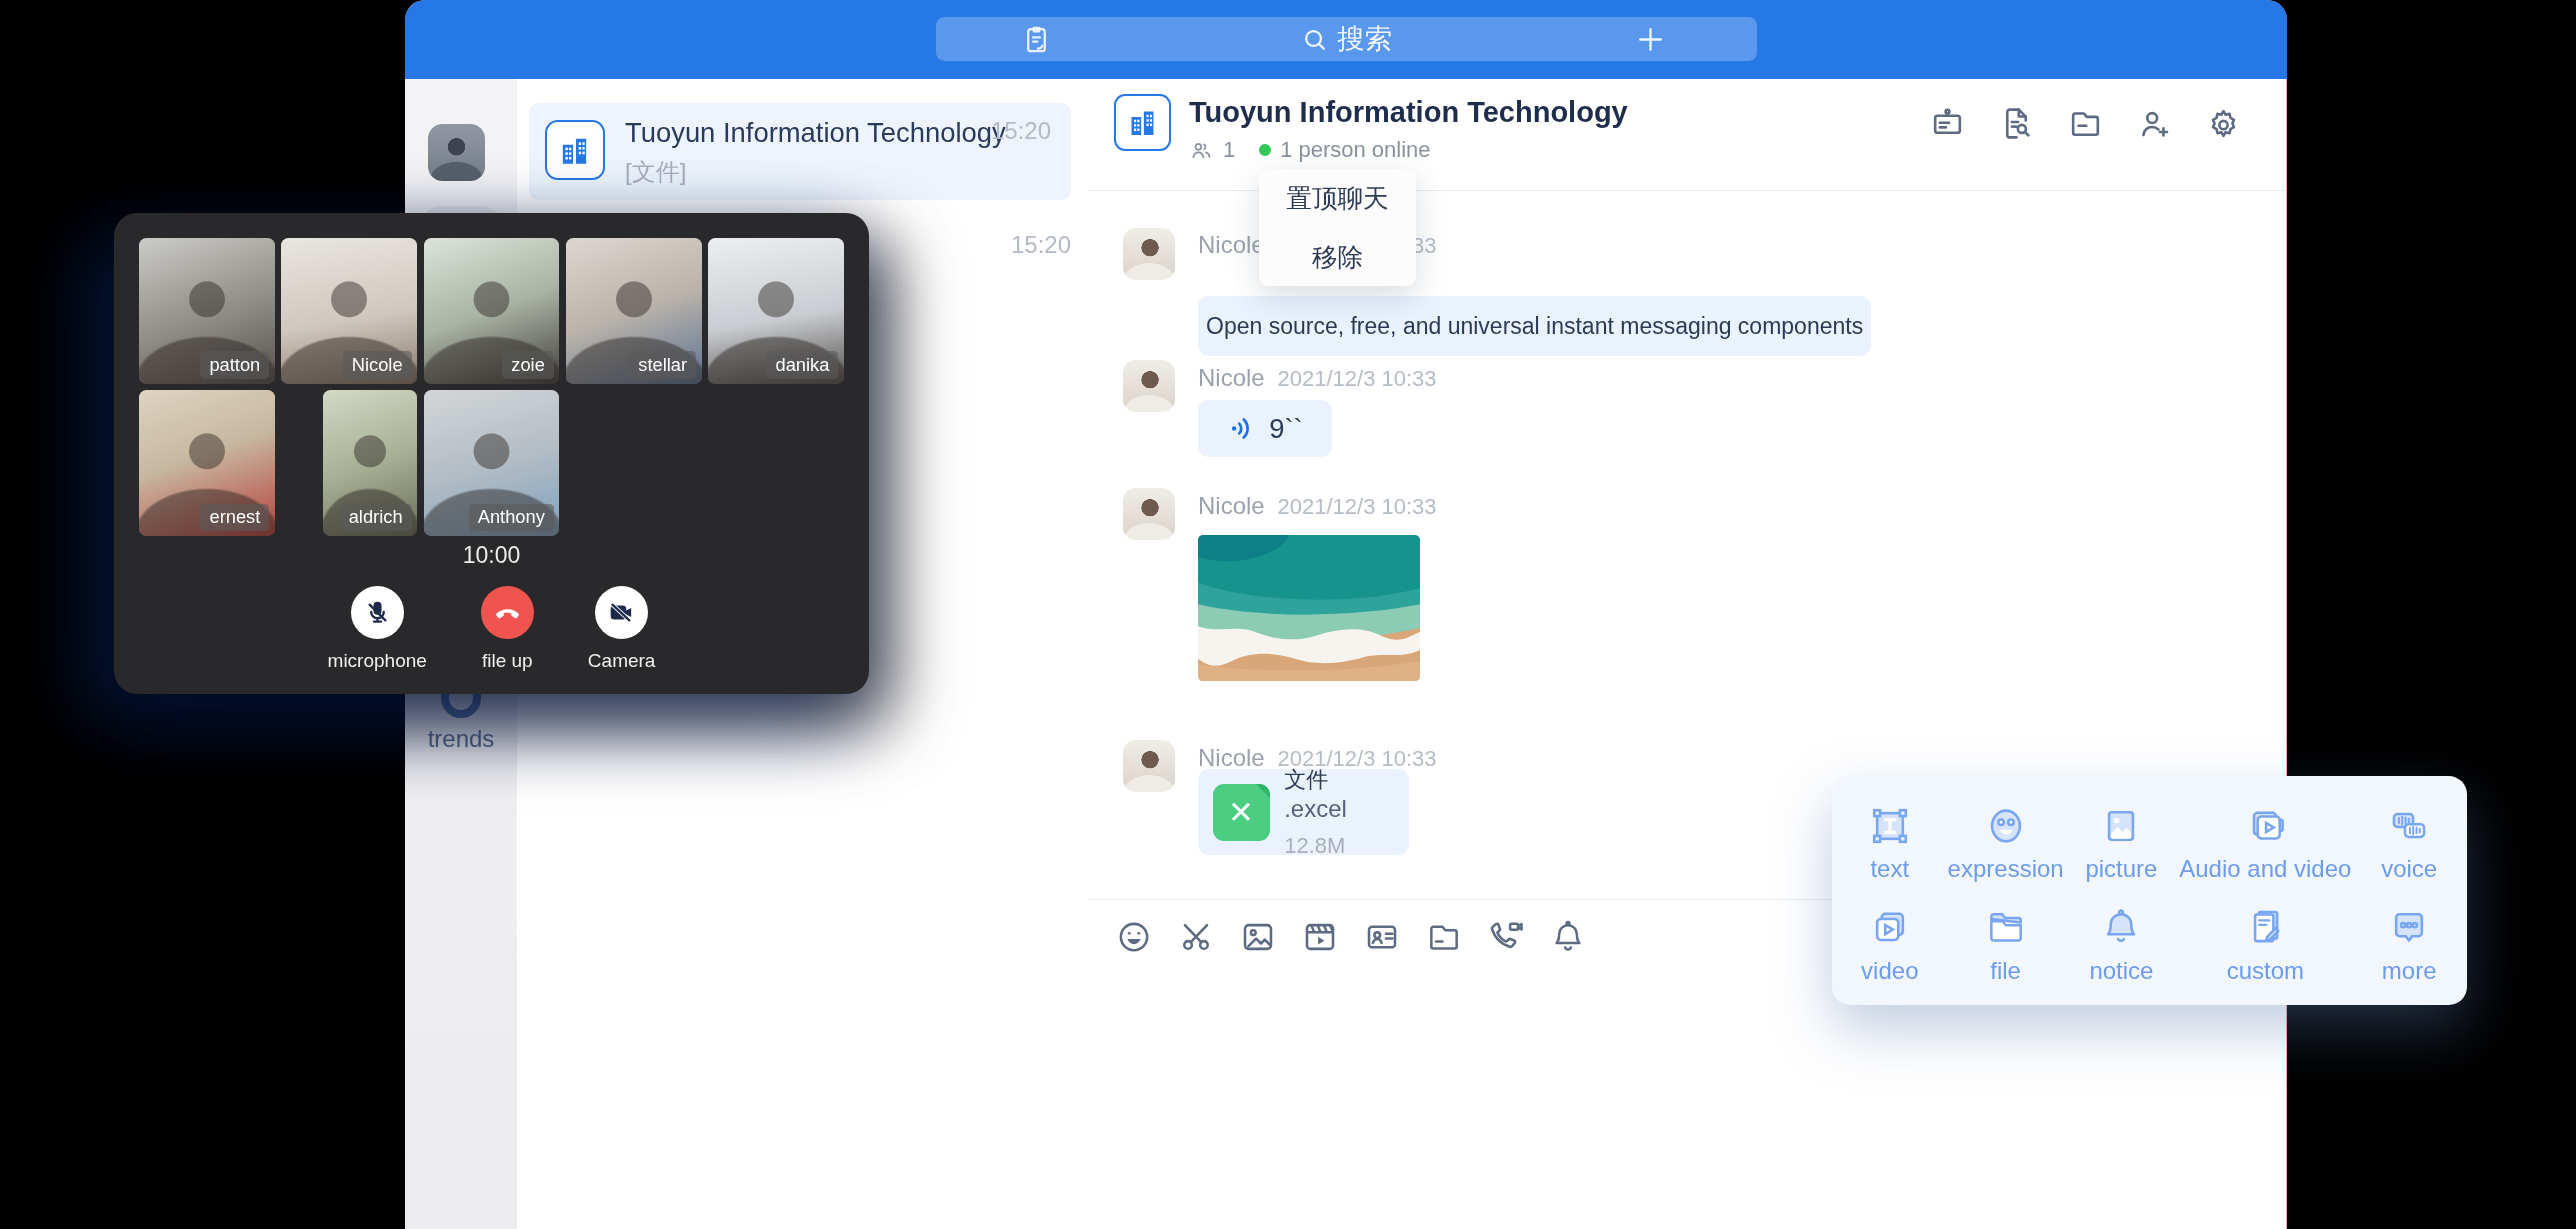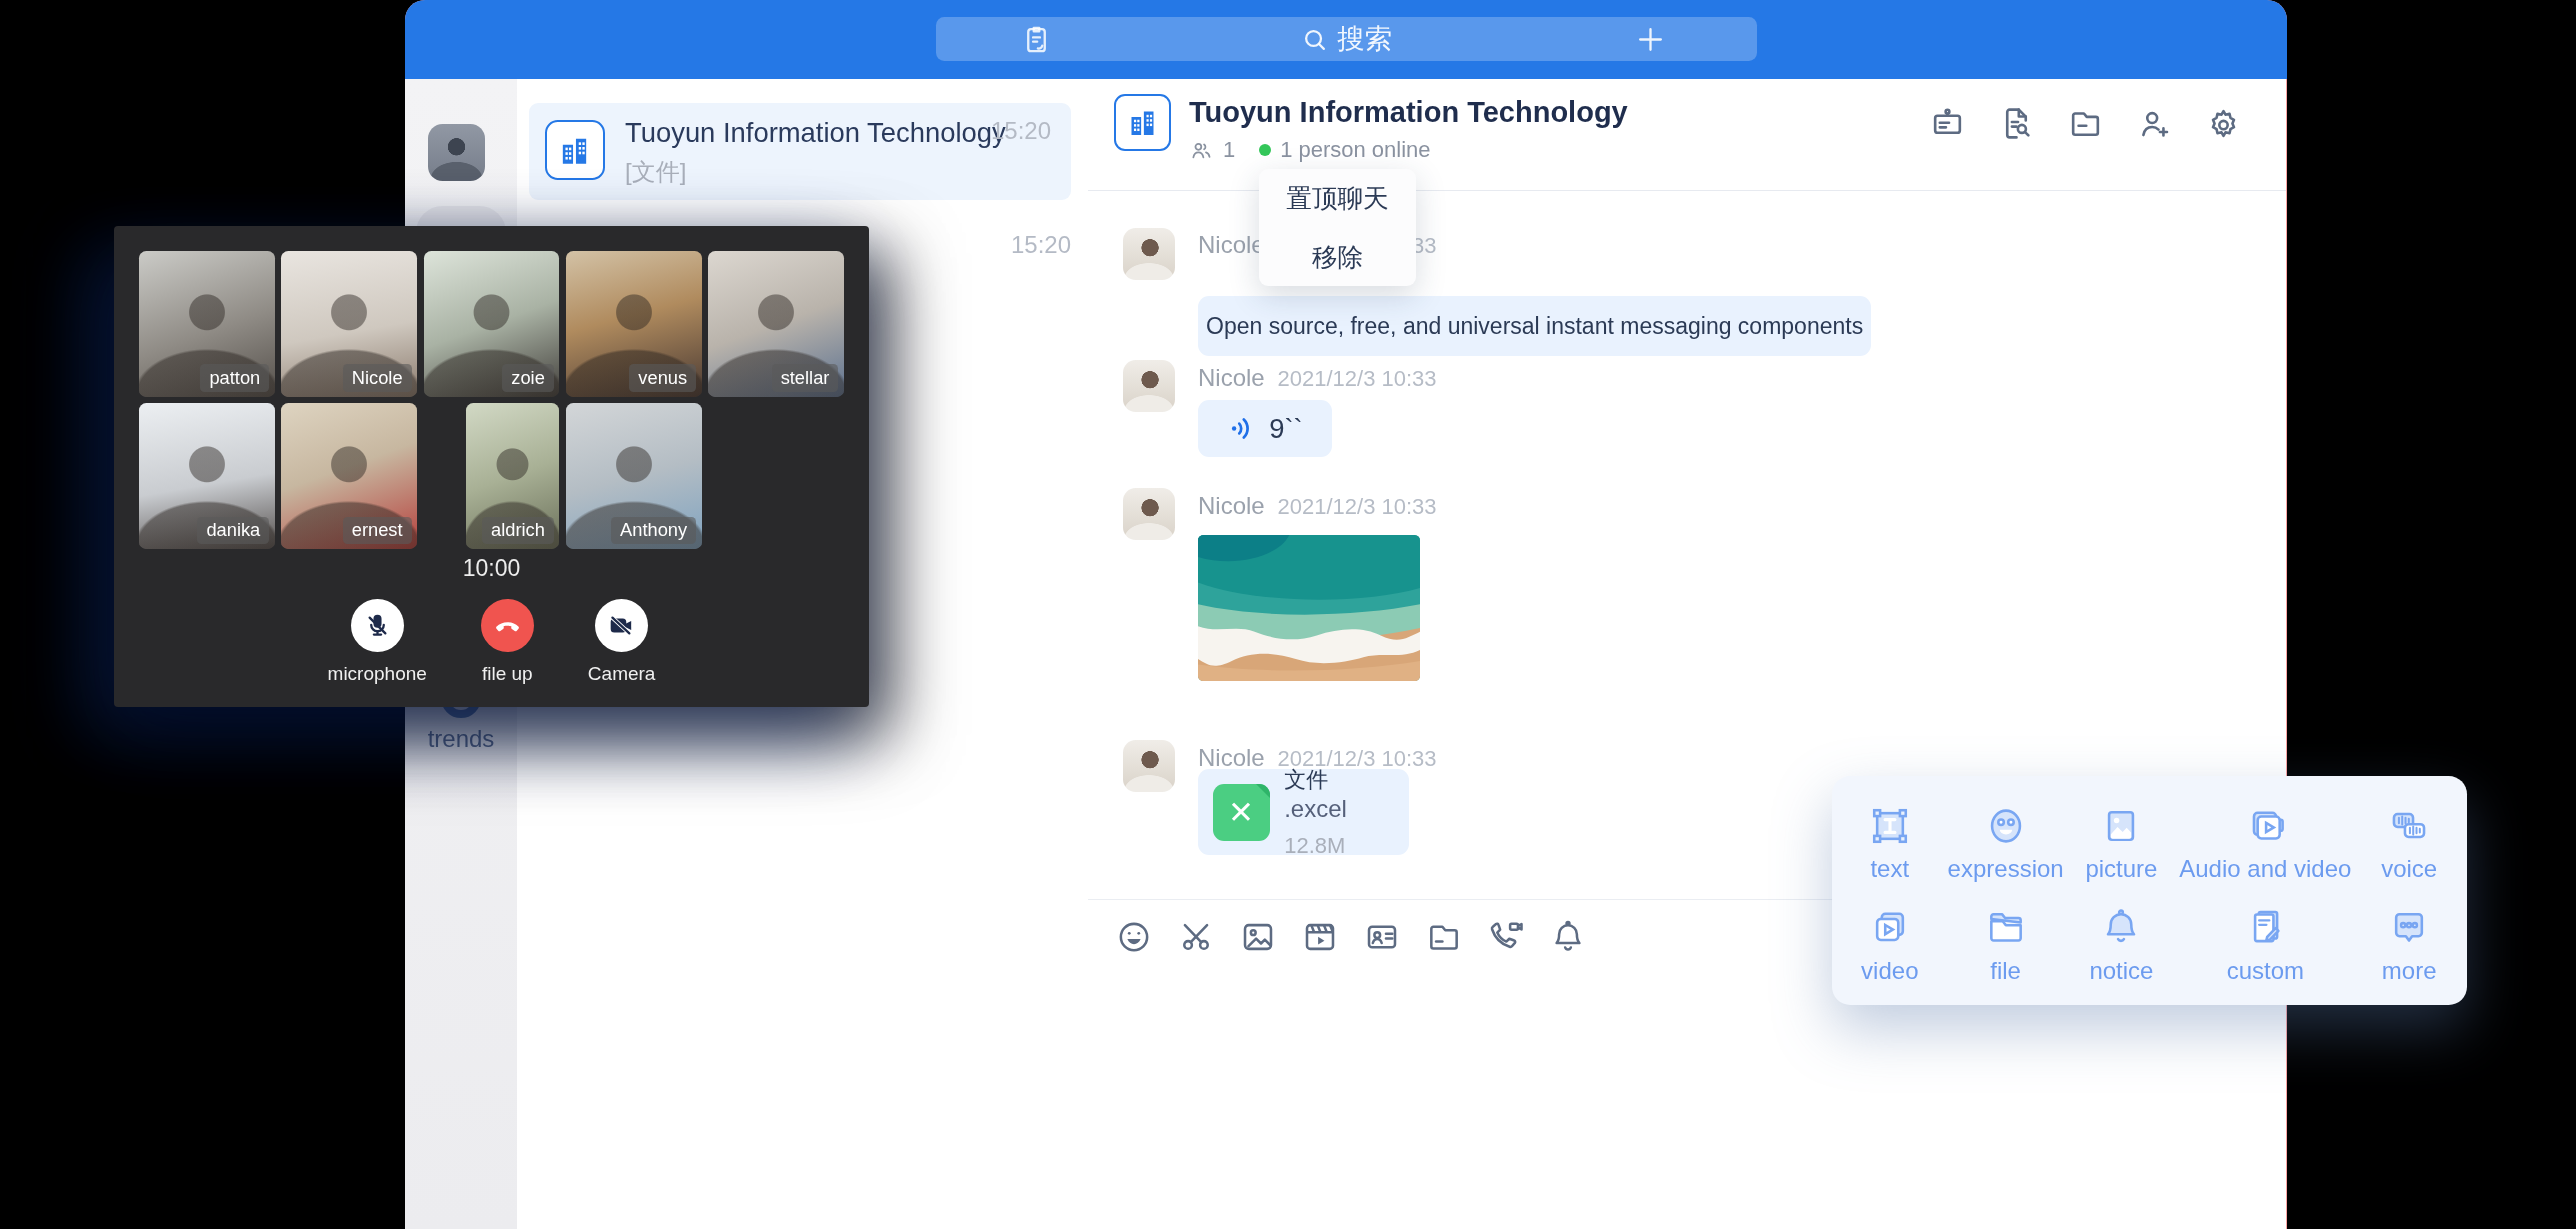--- a/index.html
+++ b/index.html
@@ -89,21 +89,21 @@
   .tool-row { position:absolute; left:25.6px; top:16.5px; display:flex; gap:22px; }
   .ticon { width:40px; height:40px; display:flex; align-items:center; justify-content:center; }
 
   
   .ctx-menu { position:absolute; left:854px; top:169px; width:157px; height:117px; background:#FCFCFD;
     border-radius:9.1px; box-shadow:0 9.1px 31px rgba(40,60,90,.18); z-index:60; overflow:hidden; }
   .ctx-item { width:100%; height:59px; display:flex; align-items:center; justify-content:center;
     font-size:25.6px; color:#2B3A55; }
 
   
-  .call { position:absolute; left:114px; top:226px; width:755px; height:481px; border-radius:4px;
+  .call { position:absolute; left:114px; top:213px; width:755px; height:481px; border-radius:23px;
     background:#29292B; z-index:40;
     box-shadow:0 31px 73px rgba(0,10,40,.6), -31px 24px 73px rgba(25,80,190,.28), 25.6px 27.4px 64px rgba(0,0,0,.5); }
   .tiles { position:absolute; left:25px; top:25px; width:705px; display:grid;
     grid-template-columns:repeat(5,1fr); gap:6.4px; }
   .tile { position:relative; height:146px; border-radius:7.3px; overflow:hidden; }
   .tile::after { content:""; position:absolute; inset:0;
     background:radial-gradient(circle at 50% 42%, rgba(40,34,30,.45) 16%, rgba(40,34,30,0) 17%),
                radial-gradient(ellipse 54% 32% at 50% 99%, rgba(40,34,30,.48) 95%, rgba(40,34,30,0) 100%); }
   .tile-name { position:absolute; right:5.5px; bottom:5.5px; z-index:2; font-size:18.3px; color:#fff;
     background:rgba(90,90,90,.6); padding:2.7px 9.1px; border-radius:4.6px; }
@@ -406,23 +406,20 @@
   <div class="tiles">
     <div class="tile t0">
         <span class="tile-name">patton</span>
       </div>
     <div class="tile t1">
         <span class="tile-name">Nicole</span>
       </div>
     <div class="tile t2">
         <span class="tile-name">zoie</span>
       </div>
-    <div class="tile t3">
-        <span class="tile-name">venus</span>
-      </div>
     <div class="tile t4">
         <span class="tile-name">stellar</span>
       </div>
     <div class="tile t5">
         <span class="tile-name">danika</span>
       </div>
     <div class="tile t6">
         <span class="tile-name">ernest</span>
       </div>
     <div class="tile t7">

